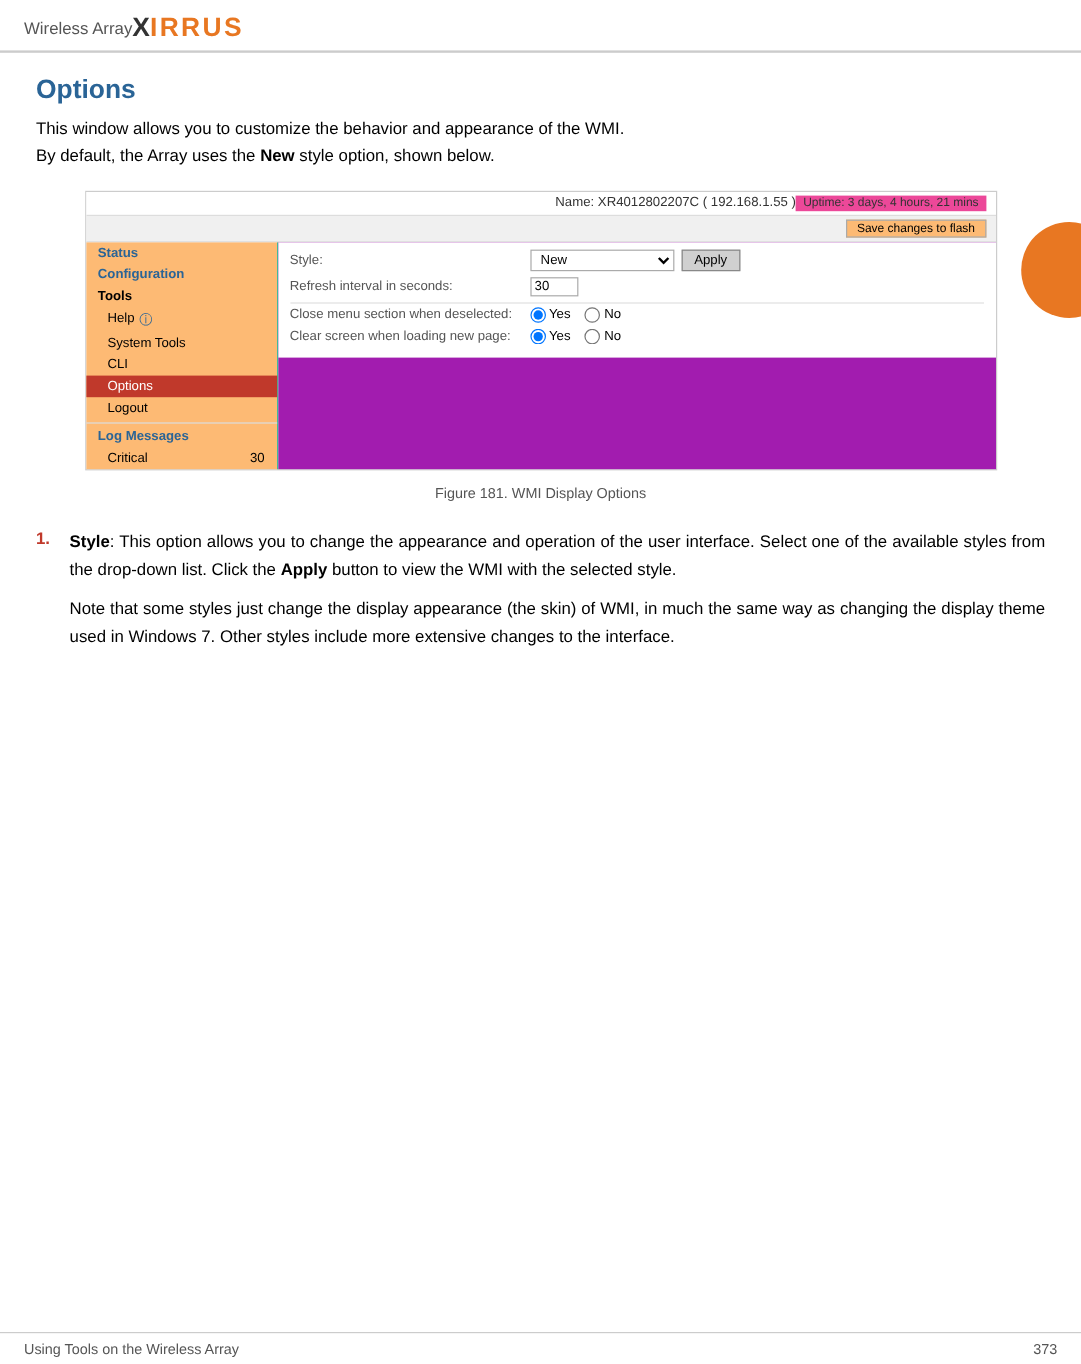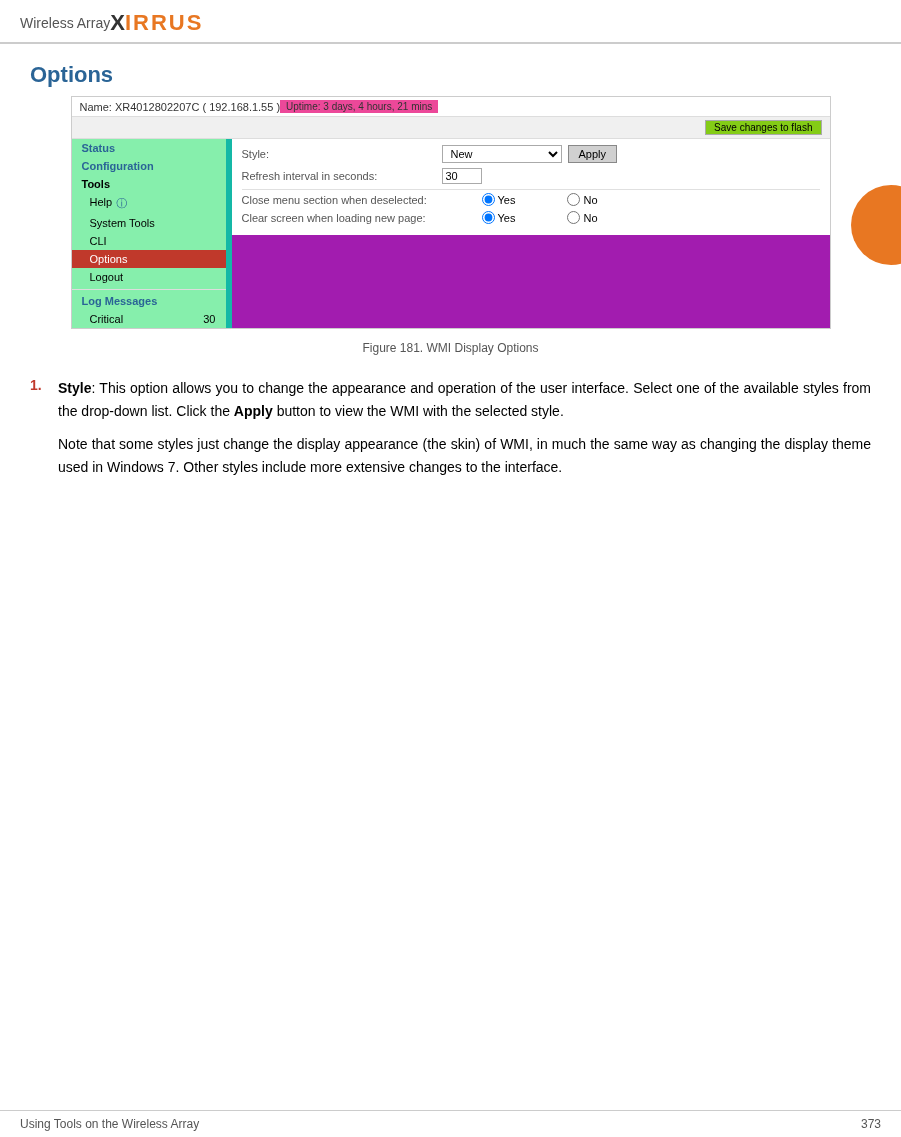--- a/index.html
+++ b/index.html
@@ -91,22 +91,22 @@
     }
 
     
     .ss-body {
       display: flex;
     }
 
     
     .ss-sidebar {
       width: 160px;
-      background: #86efac;
-      border-right: 6px solid #14b8a6;
+      background: #fdba74;
+      border-right: 1px solid #14b8a6;
       font-size: 11px;
     }
     .ss-sidebar-item {
       padding: 3px 10px;
       cursor: pointer;
     }
     .ss-sidebar-item.active {
       background: #c0392b;
       color: #fff;
     }
@@ -126,21 +126,21 @@
       padding-left: 18px;
     }
 
     
     .ss-info-bar {
       background: #fff;
       border-bottom: 1px solid #ddd;
       padding: 3px 8px;
       font-size: 11px;
       display: flex;
-      justify-content: flex-start;
+      justify-content: flex-end;
       align-items: center;
     }
     .ss-device-info {
       color: #333;
     }
     .ss-uptime {
       background: #ec4899;
       color: #333;
       padding: 1px 6px;
       font-size: 10px;
@@ -152,21 +152,21 @@
       background: #a21caf;
     }
     .ss-save-bar {
       display: flex;
       justify-content: flex-end;
       padding: 3px 8px;
       background: #f0f0f0;
       border-bottom: 1px solid #ddd;
     }
     .ss-save-btn {
-      background: #84cc16;
+      background: #fdba74;
       border: 1px solid #aaa;
       padding: 1px 8px;
       font-size: 10px;
       cursor: pointer;
     }
 
     
     .ss-form {
       padding: 6px 10px;
       background: #fff;
@@ -207,23 +207,22 @@
       font-size: 11px;
       padding: 1px 3px;
     }
     .radio-group {
       display: flex;
       align-items: center;
       gap: 12px;
     }
     .radio-label {
       display: flex;
-      align-items: flex-end;
+      align-items: center;
       gap: 3px;
-      margin-left: 40px;
     }
     .ss-form-separator {
       border-top: 1px solid #e0e0e0;
       margin: 3px 0;
     }
 
     
     .figure-caption {
       text-align: center;
       font-size: 12px;
@@ -300,20 +299,24 @@
   <div class="xirrus-logo">
     <span class="xirrus-logo-x">X</span>
       <span class="xirrus-logo-text">IRRUS</span>
   </div>
 </div>
 
 <div class="main-content">
 
   <h1 class="page-title">Options</h1>
 
+  <p class="description">
+    <span>This window allows you to customize the behavior and appearance of the WMI.</span><br>
+    <span>By default, the Array uses the <strong>New</strong> style option, shown below.</span>
+  </p>
 
   <div class="screenshot-container">
 
 
     <div class="ss-info-bar">
       <span class="ss-device-info">Name: XR4012802207C  ( 192.168.1.55 )</span>
       <span class="ss-uptime">Uptime: 3 days, 4 hours, 21 mins</span>
     </div>
 
     <div class="ss-save-bar">

